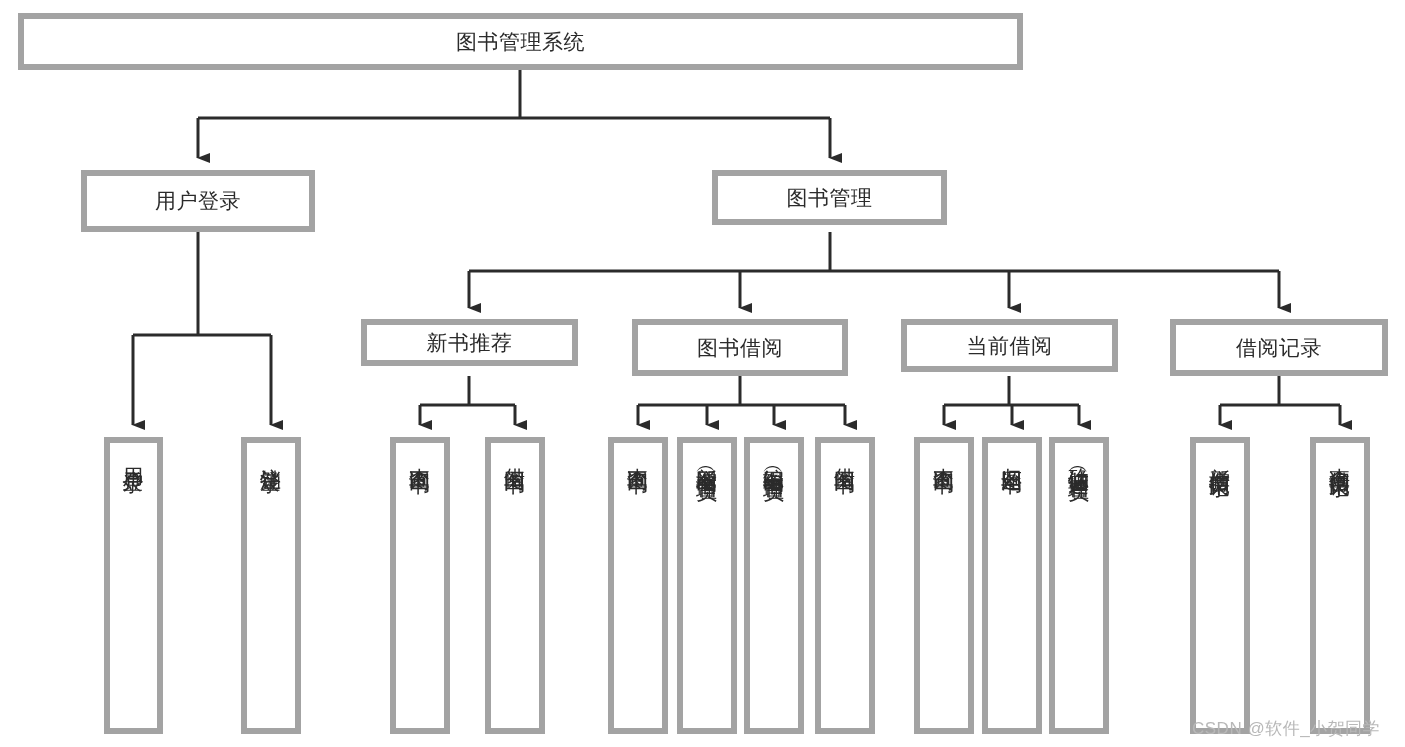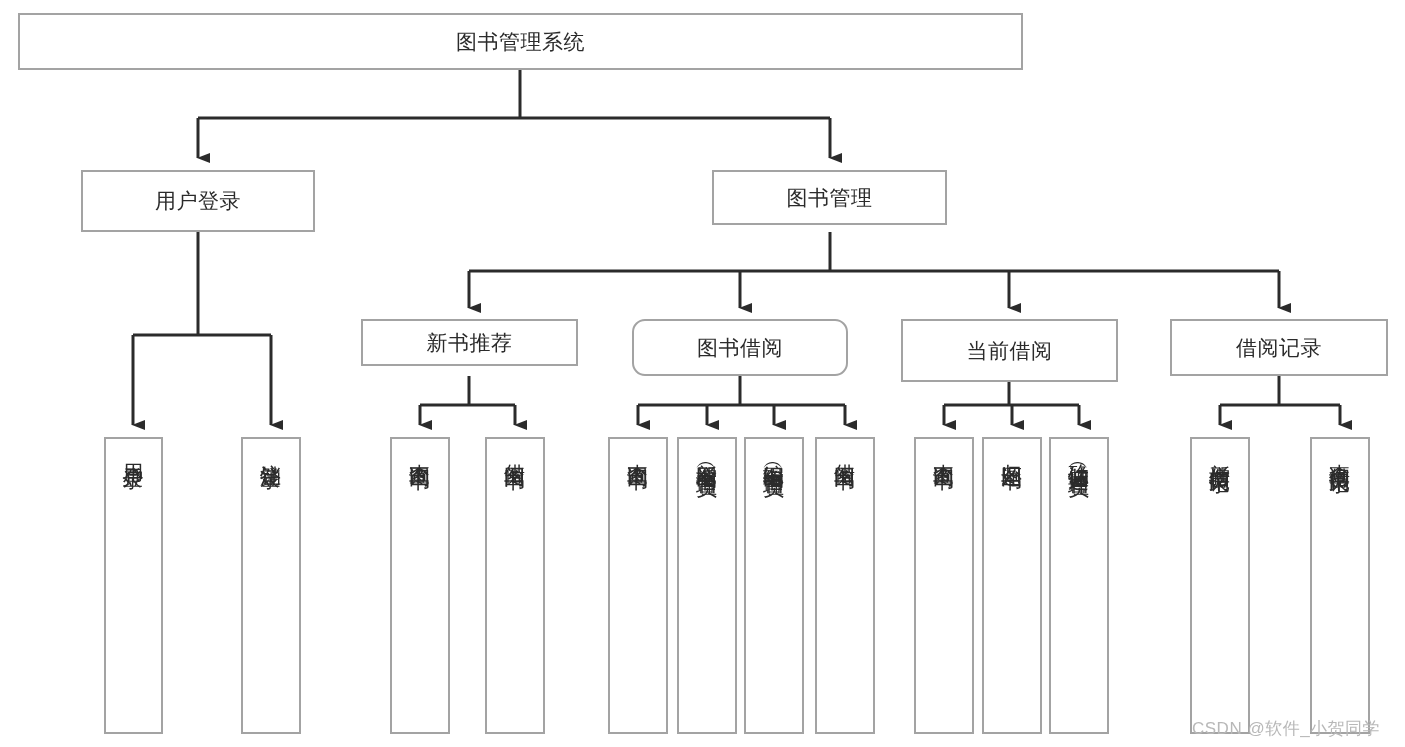--- a/index.html
+++ b/index.html
@@ -22,21 +22,21 @@
     left: 0;
     top: 0;
     width: 1405px;
     height: 747px;
     pointer-events: none;
   }
   .node {
     position: absolute;
     box-sizing: border-box;
     background: #ffffff;
-    border: 2px solid #a3a3a3;
+    border: 6px solid #a3a3a3;
     display: flex;
     align-items: center;
     justify-content: center;
     color: #2b2b2b;
   }
   .node-label {
     display: block;
     text-align: center;
     line-height: 1.12;
     letter-spacing: 0.5px;
@@ -128,24 +128,24 @@
   <div class="node h-node" style="left:81px; top:170px; width:234px; height:62px;">
     <span class="node-label">用户登录</span>
   </div>
   <div class="node h-node" style="left:712px; top:170px; width:235px; height:55px;">
     <span class="node-label">图书管理</span>
   </div>
 
   <div class="node h-node" style="left:361px; top:319px; width:217px; height:47px;">
     <span class="node-label">新书推荐</span>
   </div>
-  <div class="node h-node" style="left:632px; top:319px; width:216px; height:57px;border-radius:13px;">
+  <div class="node h-node" style="left:632px; top:319px; width:216px; height:57px;">
     <span class="node-label">图书借阅</span>
   </div>
-  <div class="node h-node" style="left:901px; top:319px; width:217px; height:63px;">
+  <div class="node h-node" style="left:901px; top:319px; width:217px; height:53px;">
     <span class="node-label">当前借阅</span>
   </div>
   <div class="node h-node" style="left:1170px; top:319px; width:218px; height:57px;align-items:center;">
     <span class="node-label">借阅记录</span>
   </div>
 
   <div class="node v-node" style="left:104px; top:437px; width:59px; height:297px;">
     <span class="node-label">用户登录</span>
   </div>
   <div class="node v-node" style="left:241px; top:437px; width:60px; height:297px;">

